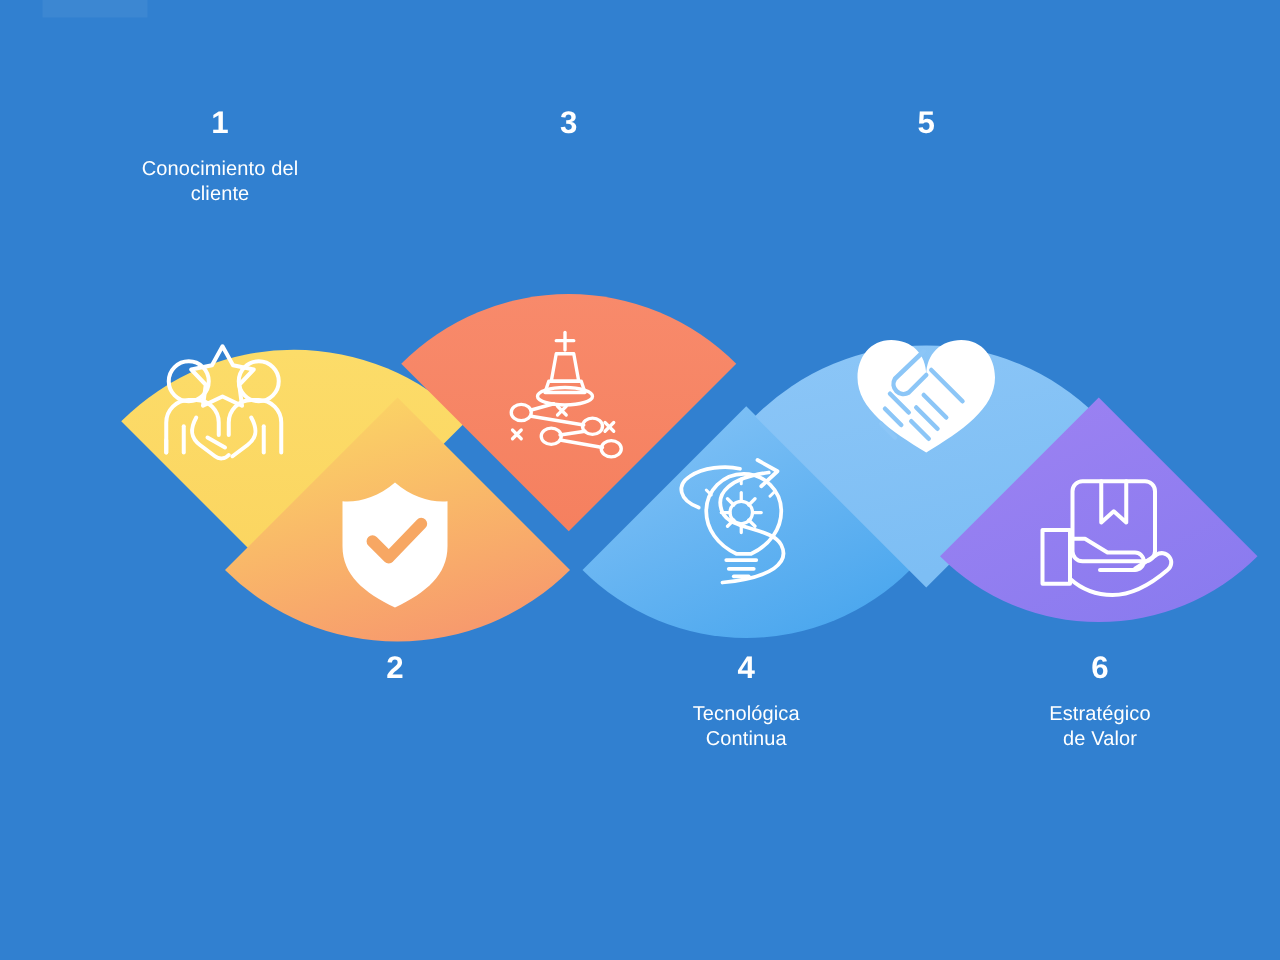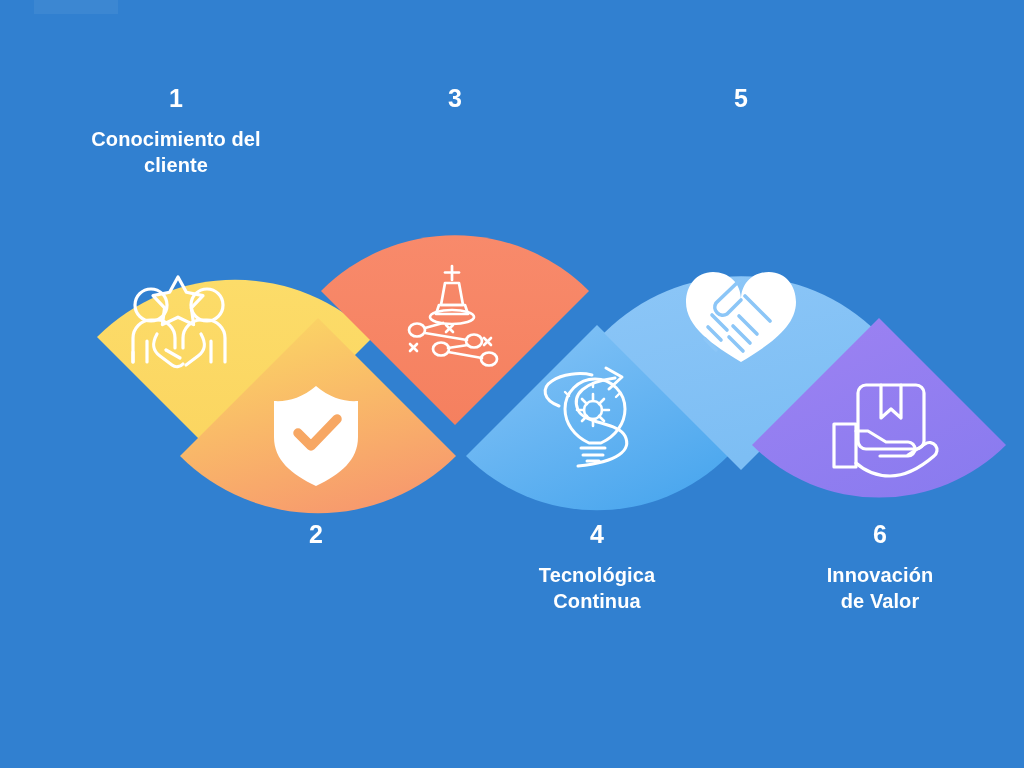--- a/index.html
+++ b/index.html
@@ -31,22 +31,22 @@
   }
   .label .num{
     display:block;
     font-size:25px;
     font-weight:700;
     letter-spacing:.2px;
     margin-bottom:11px;
   }
   .label .title{
     display:block;
-    font-size:20px;
-    font-weight:700;
+    font-size:16px;
+    font-weight:400;
     letter-spacing:.1px;
     white-space:pre-line;
   }
 
   
   #lab1{left:56px;top:82px;width:240px;}
   #lab3{left:340px;top:82px;width:230px;}
   #lab5{left:622px;top:82px;width:238px;}
   
   #lab2{left:190px;top:518px;width:252px;}
@@ -252,17 +252,17 @@
   </div>
 
   <div class="label" id="lab4">
     <span class="num">4</span>
     <span class="title">Tecnológica
 Continua</span>
   </div>
 
   <div class="label" id="lab6">
     <span class="num">6</span>
-    <span class="title">Innovación
+    <span class="title">Estratégico
 de Valor</span>
   </div>
 
 </div>
 
 </body></html>

